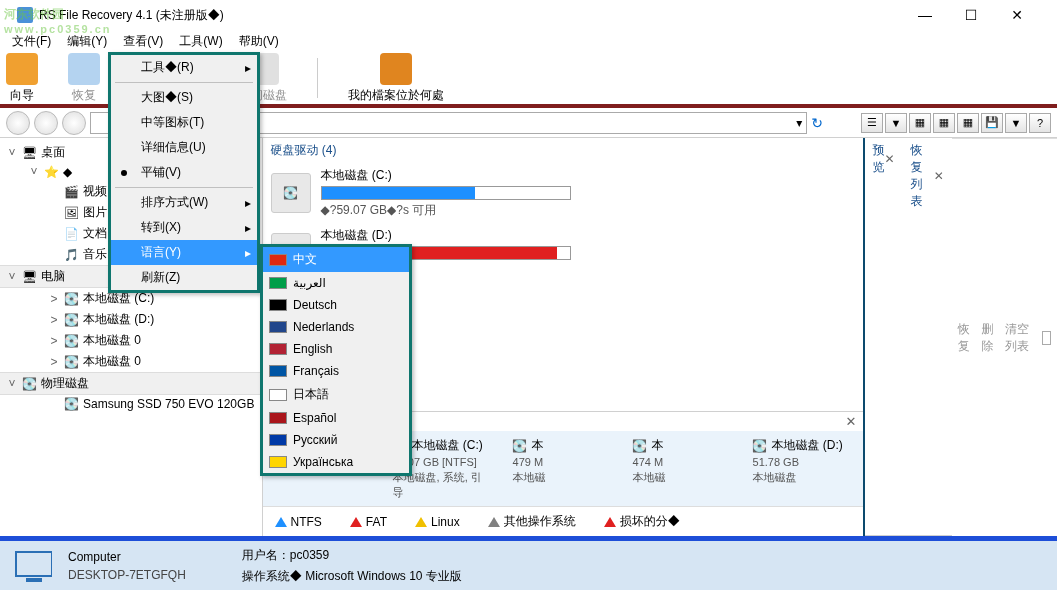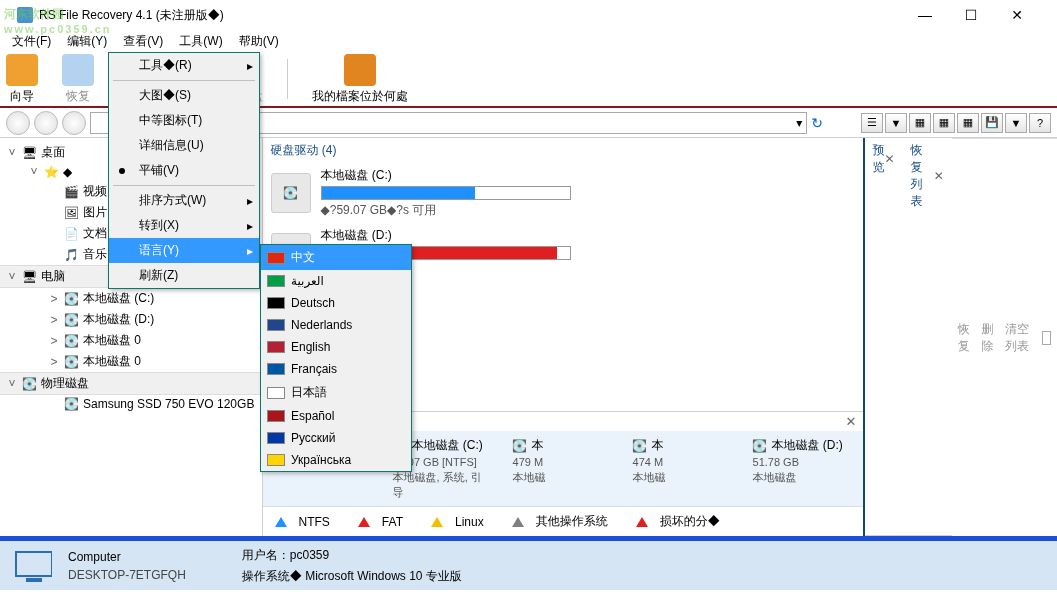--- a/index.html
+++ b/index.html
@@ -10,21 +10,21 @@
 .titlebar .title { flex: 1; font-size: 12px; }
 .titlebar .winbtns { display: flex; gap: 0; }
 .titlebar .winbtns button { width: 46px; height: 30px; border: none; background: none; cursor: pointer; font-size: 14px; }
 
 .watermark { position: absolute; top: 2px; left: 4px; color: #6cc644; font-size: 18px; font-weight: bold; opacity: 0.5; pointer-events: none; z-index: 1000; }
 .watermark .sub { display: block; font-size: 11px; letter-spacing: 2px; }
 
 .menubar { height: 22px; display: flex; align-items: center; padding: 0 4px; }
 .menubar span { padding: 2px 8px; cursor: pointer; }
 
-.toolbar { height: 56px; display: flex; align-items: center; padding: 0 6px; gap: 24px; border-bottom: 2px solid #7f1d1d; }
+.toolbar { height: 56px; display: flex; align-items: center; padding: 0 6px; gap: 30px; border-bottom: 4px solid #7f1d1d; }
 .toolbar .tbtn { display: flex; flex-direction: column; align-items: center; gap: 2px; cursor: pointer; }
 .toolbar .tbtn .ticon { width: 32px; height: 32px; border-radius: 4px; }
 .toolbar .tbtn.disabled { opacity: 0.45; }
 
 .navbar { height: 30px; display: flex; align-items: center; padding: 2px 6px; gap: 4px; border-bottom: 1px solid #d0d0d0; }
 .navbtn { width: 24px; height: 24px; border-radius: 50%; border: 1px solid #bbb; background: radial-gradient(#fff,#ddd); cursor: pointer; }
 .addressbar { flex: 1; height: 22px; border: 1px solid #aaa; background: #fff; display: flex; align-items: center; padding: 0 4px; }
 .addressbar .dd { margin-left: auto; }
 .viewbtns { display: flex; gap: 2px; }
 .viewbtns button { width: 22px; height: 20px; border: 1px solid #aaa; background: linear-gradient(#fff,#e4e4e4); cursor: pointer; font-size: 11px; }
@@ -51,34 +51,34 @@
 .bottom-panel { border-top: 1px solid #d0d0d0; }
 .panel-hdr { display: flex; justify-content: flex-end; padding: 2px 6px; background: #fff; }
 .panel-close { cursor: pointer; color: #666; font-size: 13px; }
 
 .thumbs { display: flex; gap: 20px; padding: 6px 10px; background: #eaf3fb; }
 .thumb { display: flex; flex-direction: column; gap: 2px; min-width: 100px; }
 .thumb-title { display: flex; align-items: center; gap: 4px; }
 .thumb-sub { color: #555; font-size: 11px; }
 
 .legend { display: flex; gap: 28px; padding: 6px 12px; border-top: 1px solid #ddd; align-items: center; }
-.legend-item { display: flex; align-items: center; gap: 12px; }
+.legend-item { display: flex; align-items: center; gap: 4px; }
 .tri { width: 0; height: 0; border-left: 6px solid transparent; border-right: 6px solid transparent; }
 
 .rightpane { width: 200px; border-left: 2px solid #0c4a6e; display: flex; flex-direction: row; }
 .rp-section { border-bottom: 1px solid #d0d0d0; }
 .rp-header { padding: 4px 8px; color: #1a4f8a; display: flex; justify-content: space-between; align-items: center; }
 .rp-body { flex: 1; }
 .rp-footer { display: flex; padding: 4px 6px; gap: 10px; color: #999; border-top: 1px solid #ddd; align-items: center; }
 
 .statusbar { height: 54px; background: #d6e5f3; display: flex; align-items: center; padding: 4px 12px; gap: 16px; border-top: 5px solid #1d4ed8; }
 .status-col { display: flex; flex-direction: column; gap: 4px; }
 
 
-.ctx-menu { position: absolute; background: #f0f0f0; border: 1px solid #0f766e; box-shadow: 2px 2px 4px rgba(0,0,0,0.25); z-index: 500; }
+.ctx-menu { position: absolute; background: #f0f0f0; border: 3px solid #0f766e; box-shadow: 2px 2px 4px rgba(0,0,0,0.25); z-index: 500; }
 .ctx-item { display: flex; align-items: center; padding: 4px 22px 4px 30px; cursor: pointer; position: relative; white-space: nowrap; }
 .ctx-item.selected { background: #3399ff; color: #fff; }
 .ctx-item .arrow { position: absolute; right: 6px; }
 .ctx-item .bullet { position: absolute; left: 10px; width: 6px; height: 6px; background: #000; border-radius: 50%; }
 .ctx-item .flag { position: absolute; left: 6px; width: 18px; height: 12px; border: 1px solid #888; }
 .ctx-sep { height: 1px; background: #c0c0c0; margin: 2px 4px; }
 
 .menu1 { top: 52px; left: 108px; width: 152px; }
 .menu2 { top: 244px; left: 260px; width: 152px; }
 

